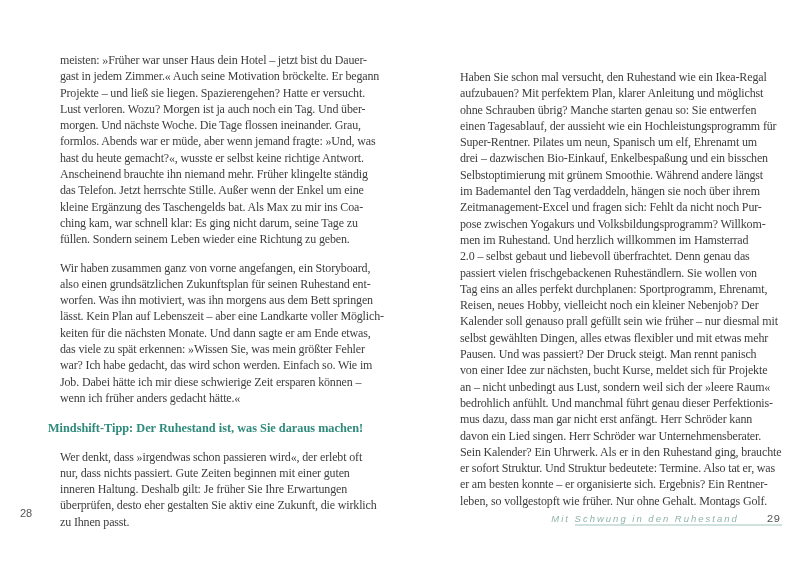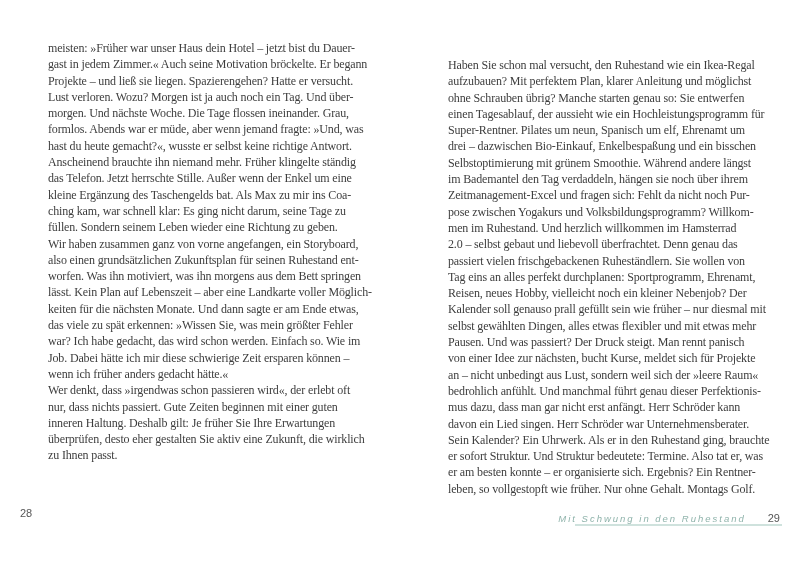--- a/index.html
+++ b/index.html
@@ -14,21 +14,21 @@
   .page { position: absolute; top: 0; width: 400px; height: 566px; }
   .page-left  { left: 0; }
   .page-right { left: 400px; }
 
   .body-text {
     white-space: pre;
     font-size: 12px;
     line-height: 16.3px;
     letter-spacing: -0.15px;
     color: var(--body, #3d3d3d);
-    margin: 0;
+    margin: 12px;
   }
   .left-body {
     position: absolute;
     left: 48px;
     top: 40px;
     width: 352px;
   }
   .tip-heading {
     white-space: pre;
     font-family: "Liberation Serif", serif;
@@ -75,21 +75,21 @@
     text-align: right;
   }
   .running-title {
     font-family: "Liberation Sans", sans-serif;
     font-size: 9.5px;
     letter-spacing: 2px;
     color: var(--footer, #8fb3ab);
     vertical-align: baseline;
     font-style: italic;
   }
-  .footer-right .pagenum { margin-left: 22px; letter-spacing: 0; }
+  .footer-right .pagenum { margin-left: 28px; letter-spacing: 0; font-family: Liberation Mono, monospace; }
   .footer-rule {
     position: absolute;
     left: 175px;
     top: 524px;
     width: 207px;
     height: 2px;
     background: var(--rule, #cfe2dd);
   }
 </style>
 </head>
@@ -113,20 +113,21 @@
 füllen. Sondern seinem Leben wieder eine Richtung zu geben.</p>
       <p class="body-text">Wir haben zusammen ganz von vorne angefangen, ein Storyboard,
 also einen grundsätzlichen Zukunftsplan für seinen Ruhestand ent-
 worfen. Was ihn motiviert, was ihn morgens aus dem Bett springen
 lässt. Kein Plan auf Lebenszeit – aber eine Landkarte voller Möglich-
 keiten für die nächsten Monate. Und dann sagte er am Ende etwas,
 das viele zu spät erkennen: »Wissen Sie, was mein größter Fehler
 war? Ich habe gedacht, das wird schon werden. Einfach so. Wie im
 Job. Dabei hätte ich mir diese schwierige Zeit ersparen können –
 wenn ich früher anders gedacht hätte.«</p>
+      <h3 class="tip-heading">Mindshift-Tipp: Der Ruhestand ist, was Sie daraus machen!</h3>
       <p class="body-text">Wer denkt, dass »irgendwas schon passieren wird«, der erlebt oft
 nur, dass nichts passiert. Gute Zeiten beginnen mit einer guten
 inneren Haltung. Deshalb gilt: Je früher Sie Ihre Erwartungen
 überprüfen, desto eher gestalten Sie aktiv eine Zukunft, die wirklich
 zu Ihnen passt.</p>
     </div>
     <div class="pagenum pagenum-left">28</div>
   </div>
 
   <div class="page page-right">

